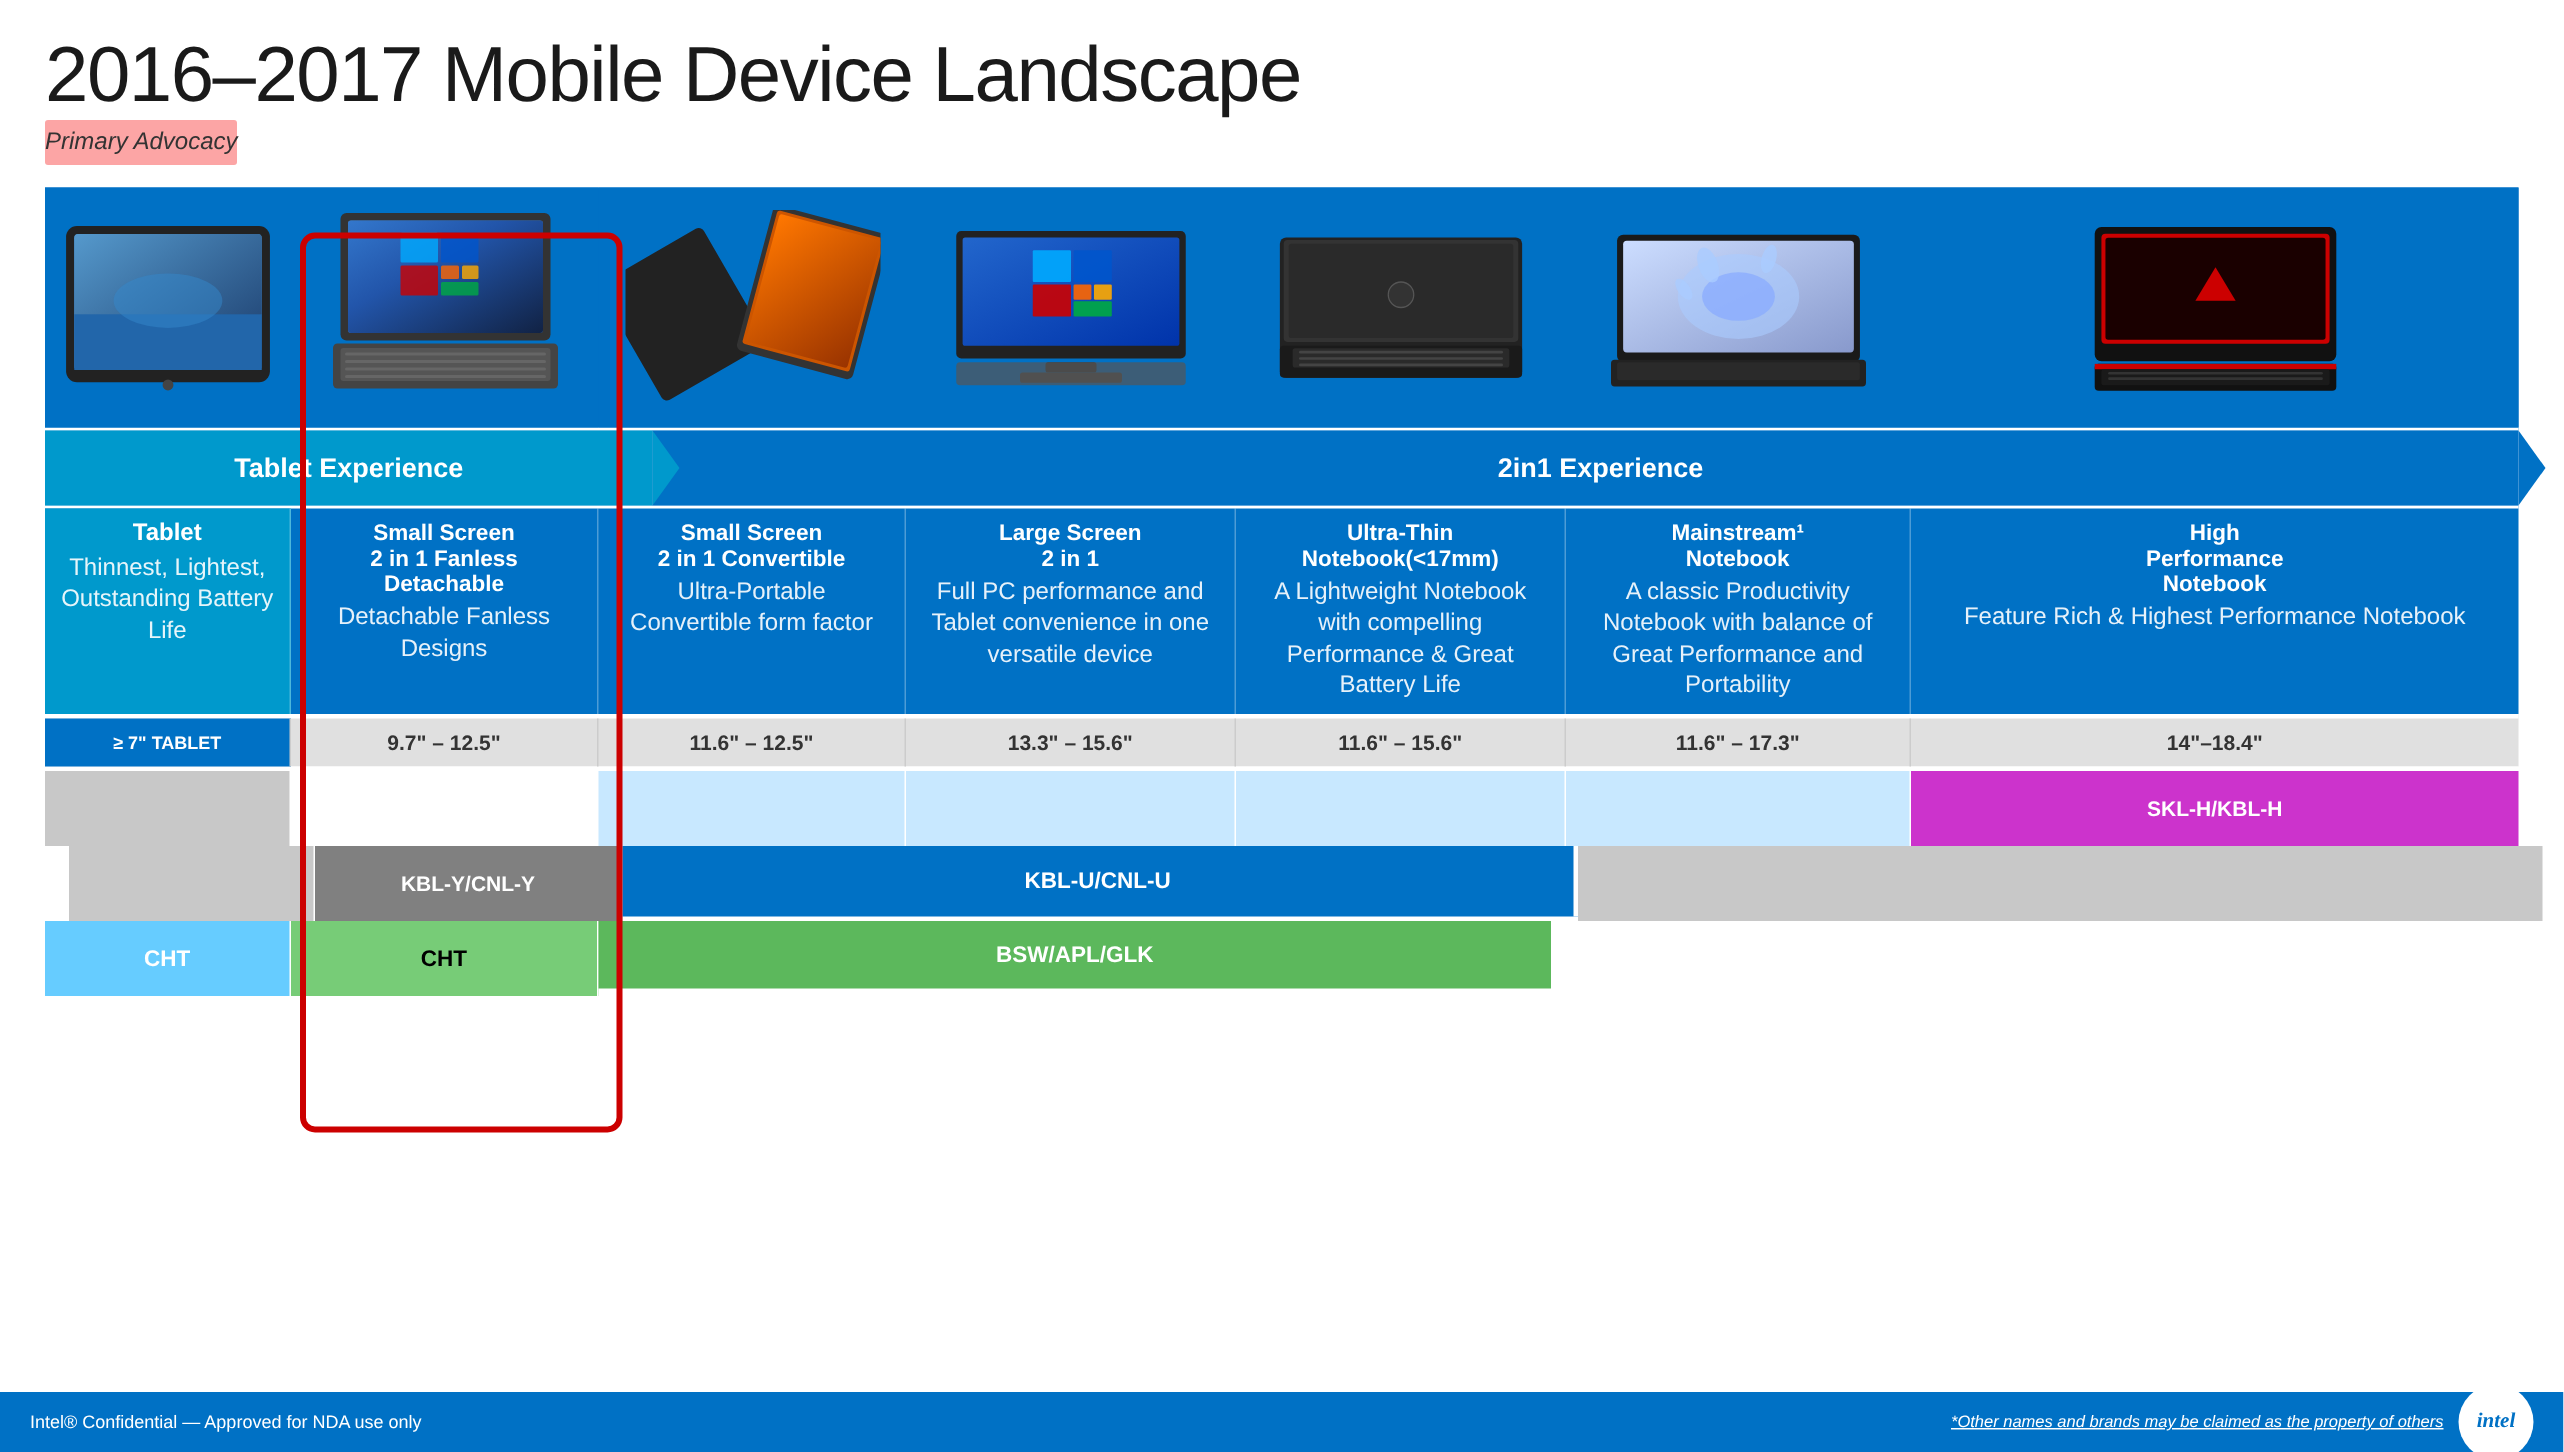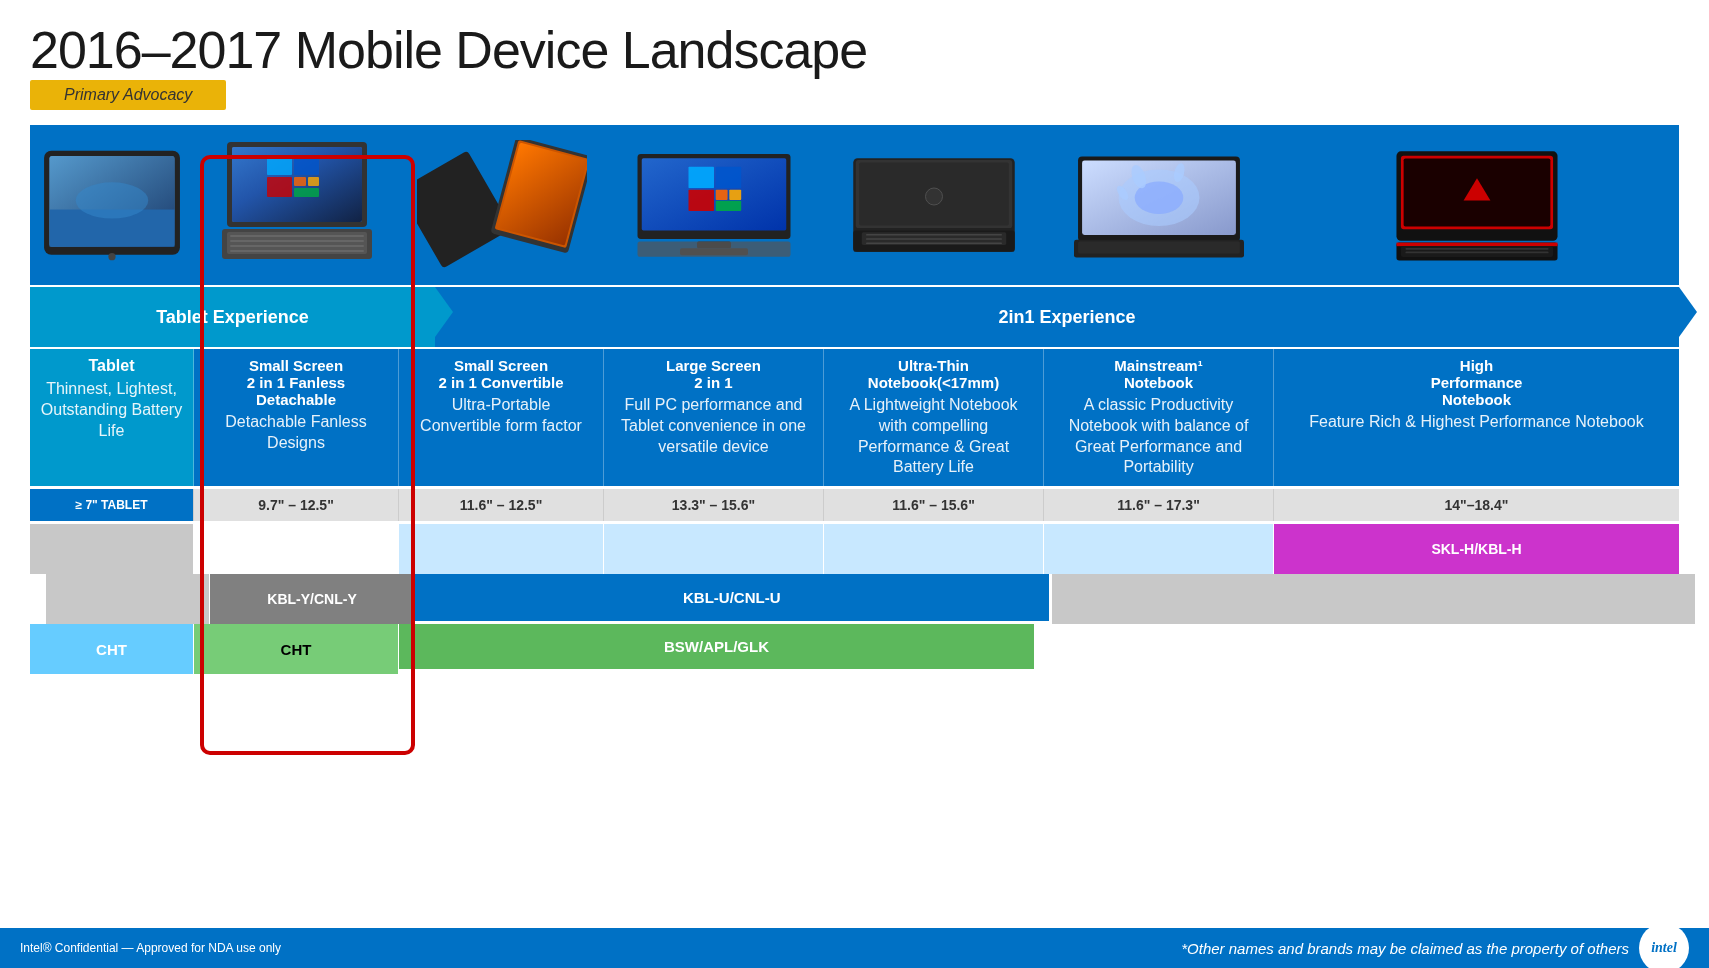--- a/index.html
+++ b/index.html
@@ -30,25 +30,25 @@
     }
 
     .slide-title {
       font-size: 52px;
       font-weight: 300;
       color: #1a1a1a;
       letter-spacing: -1px;
     }
 
     .primary-advocacy {
-      background: #eab308;
+      background: #fca5a5;
       color: #333;
       font-style: italic;
       font-size: 16px;
-      padding: 6px 34px;
+      padding: 6px 0;
       border-radius: 2px;
     }
 
     
     .img-cell {
       display: flex;
       align-items: center;
       justify-content: center;
       background: #0071c5;
       padding: 10px 5px;
@@ -146,22 +146,23 @@
       padding: 0 20px;
     }
 
     .footer-left {
       color: #fff;
       font-size: 12px;
     }
 
     .footer-right {
       color: #fff;
-      font-size: 15px;
+      font-size: 11px;
       font-style: italic;
+      text-decoration: underline;
     }
 
     .intel-logo {
       background: #fff;
       border-radius: 50%;
       width: 50px;
       height: 50px;
       display: flex;
       align-items: center;
       justify-content: center;
@@ -362,21 +363,21 @@
           <rect x="5" y="107" width="180" height="20" rx="3" fill="#111"></rect>
           <rect x="5" y="107" width="180" height="4" fill="#cc0000"></rect>
 
           <rect x="10" y="111" width="170" height="12" rx="2" fill="#1a1a1a"></rect>
           <rect x="15" y="113" width="160" height="2" fill="#333" rx="1"></rect>
           <rect x="15" y="117" width="160" height="2" fill="#333" rx="1"></rect>
         </svg>
       </div>
     </div>
 
-    <div class="row-flex" style="height:60px;">
+    <div class="row-flex" style="height:50px;">
 
       <div style="width:405px; background:#0099cc; display:flex; align-items:center; justify-content:center; position:relative; flex-shrink:0;">
         <span class="exp-label" style="font-size:18px; font-weight:bold; color:#fff; z-index:3; position:relative;">Tablet Experience</span>
         <div style="position:absolute; right:-18px; top:0; width:0; height:0; border-top:25px solid transparent; border-bottom:25px solid transparent; border-left:18px solid #0099cc; z-index:2;"></div>
       </div>
 
       <div style="flex:1; background:#0071c5; display:flex; align-items:center; justify-content:center; position:relative; padding-left:20px;">
         <span class="exp-label" style="font-size:18px; font-weight:bold; color:#fff;">2in1 Experience</span>
         <div style="position:absolute; right:-18px; top:0; width:0; height:0; border-top:25px solid transparent; border-bottom:25px solid transparent; border-left:18px solid #0071c5; z-index:2;"></div>
       </div>

